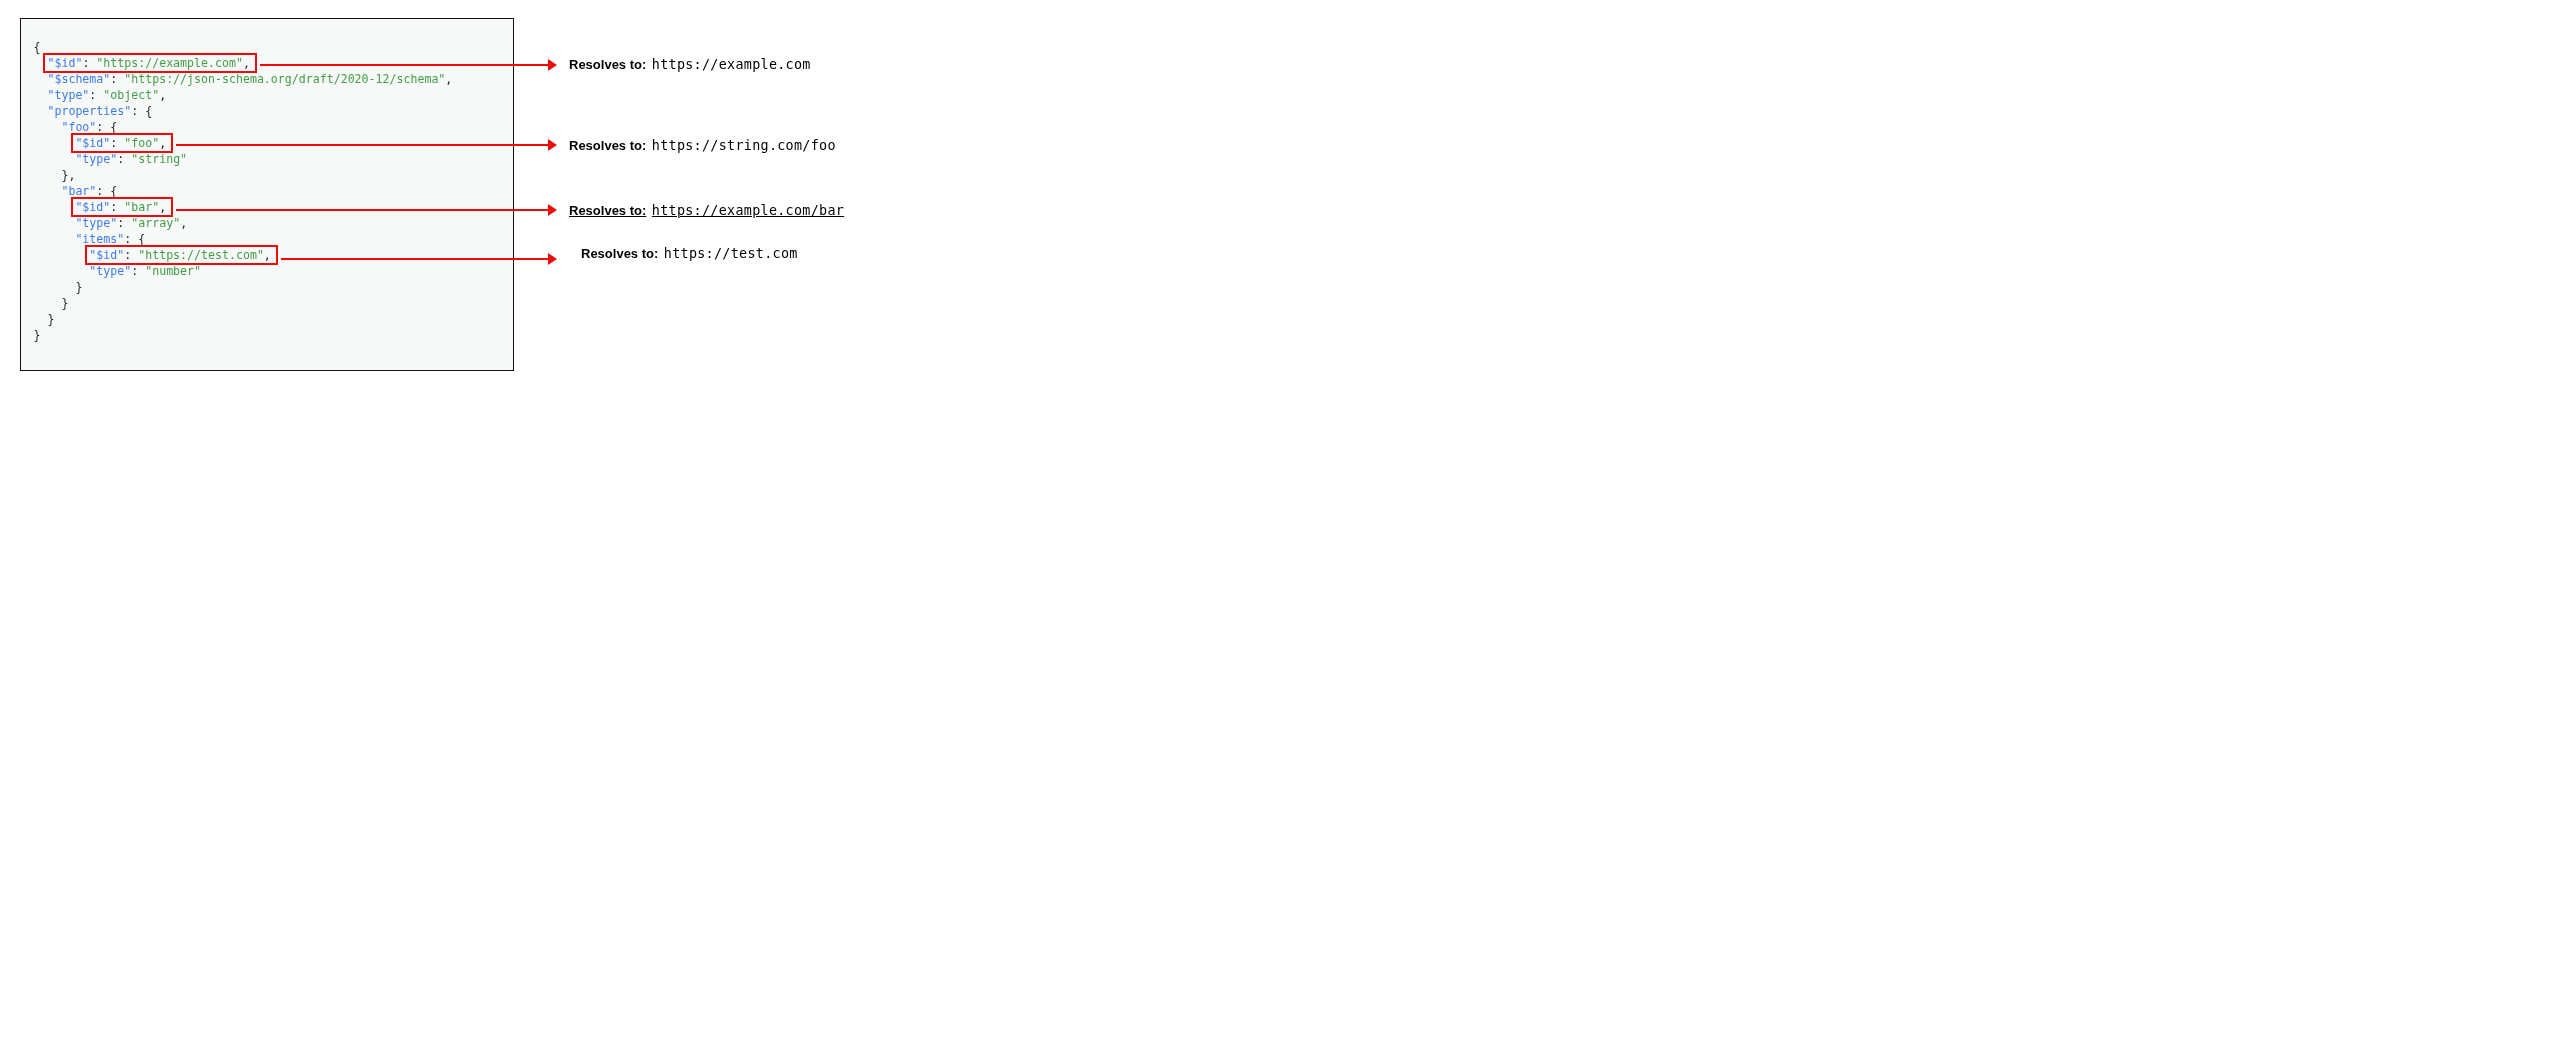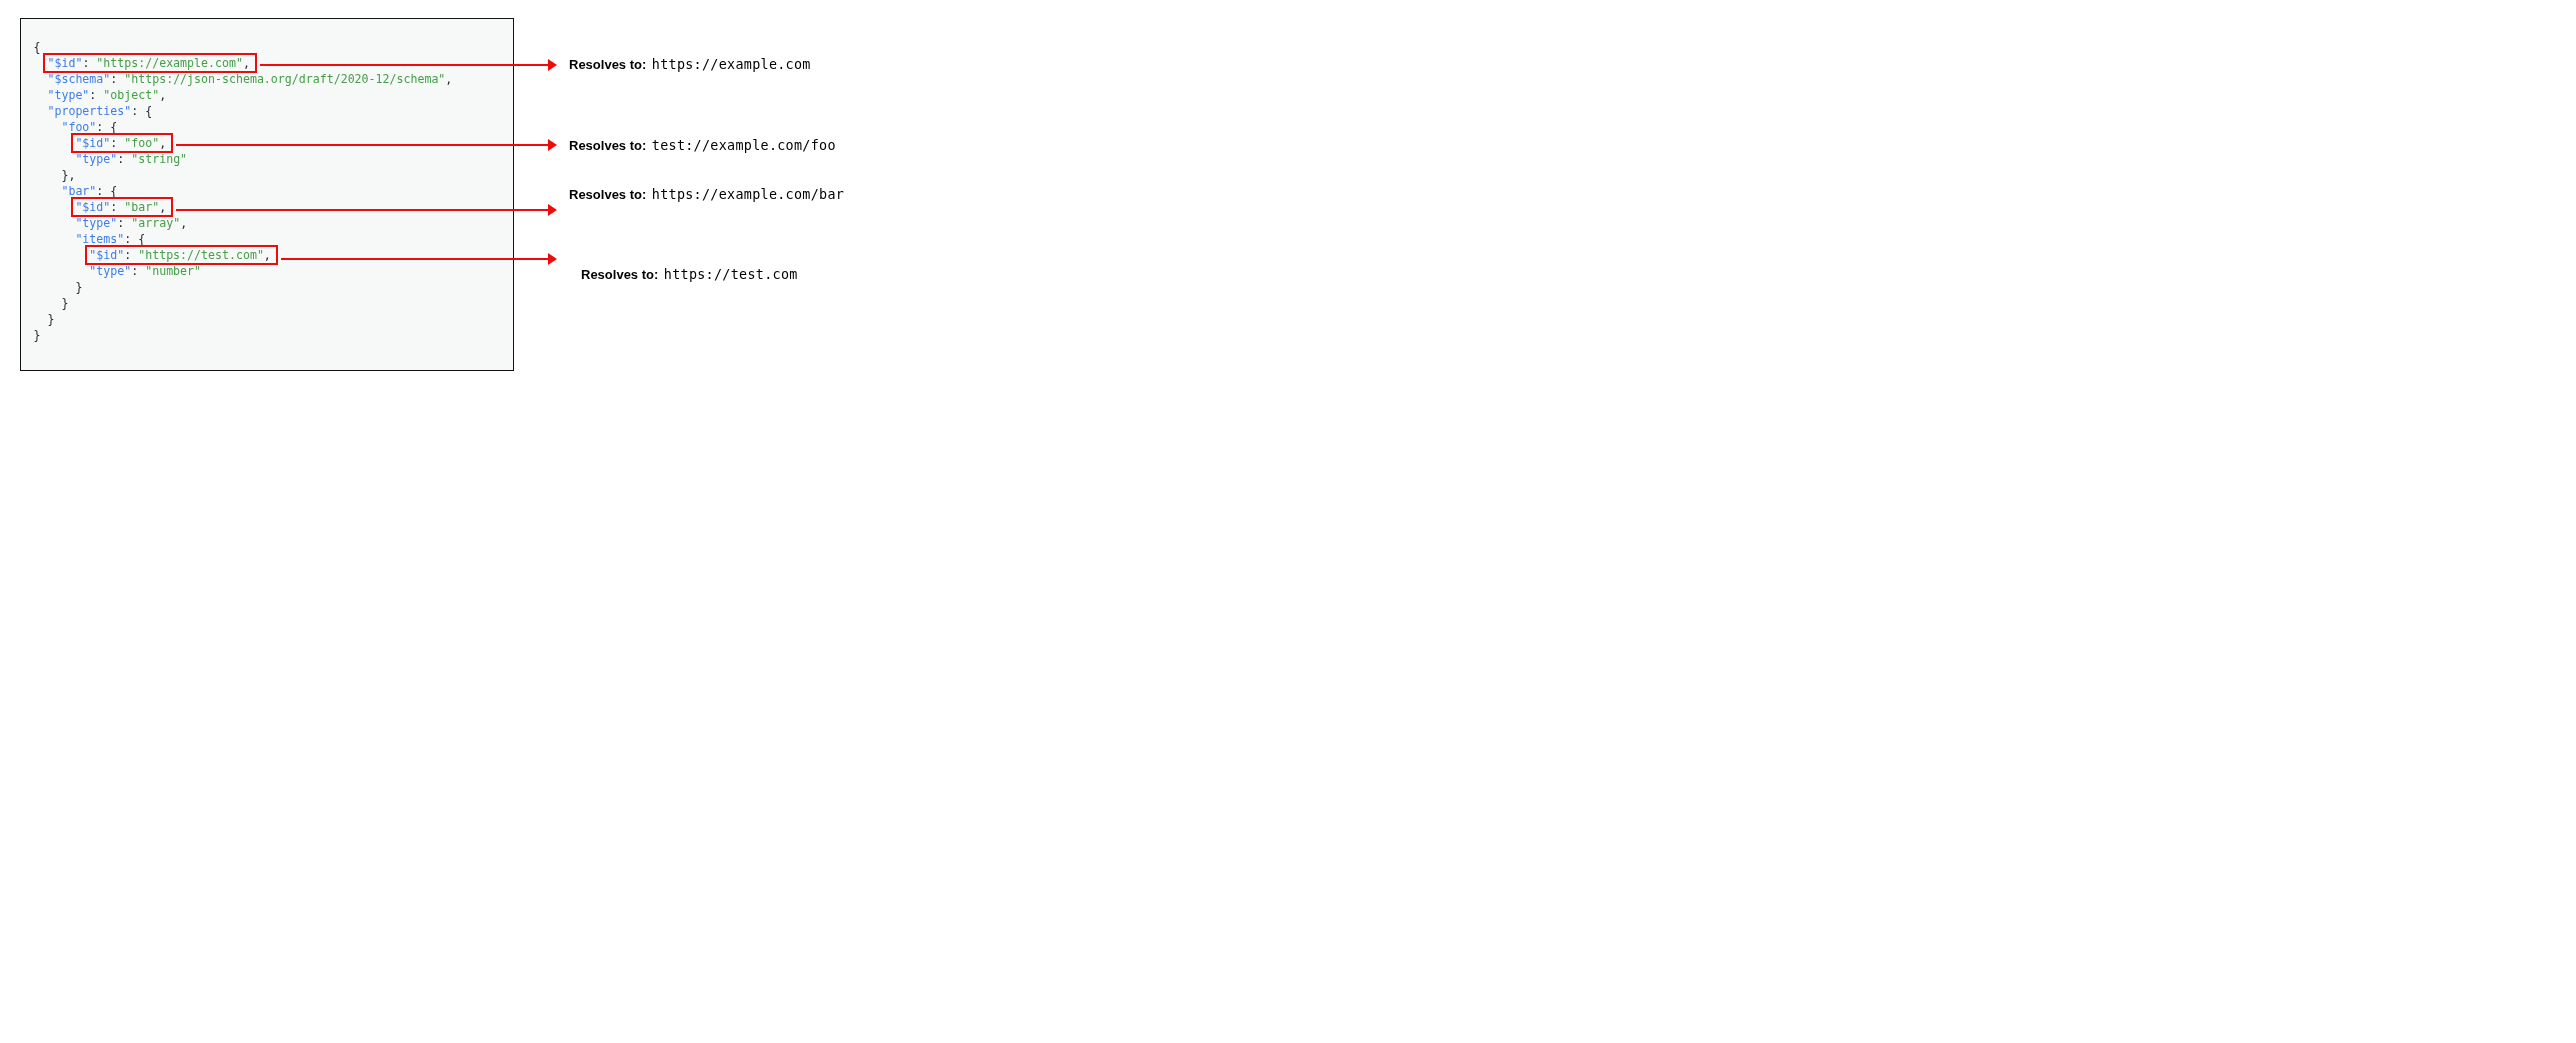--- a/index.html
+++ b/index.html
@@ -60,22 +60,22 @@
   .arrow-4{top:253px;left:281px;width:276px;}
   .ann{
     position:absolute;
     left:569px;
     height:21px;line-height:21px;
     white-space:nowrap;
     color:#000000;
   }
   .ann-1{top:54px;}
   .ann-2{top:135px;}
-  .ann-3{top:184px;}
-  .ann-4{top:264px;padding-left:12px;}
+  .ann-3{top:200px;text-decoration:underline;}
+  .ann-4{top:243px;padding-left:12px;}
   .ann-label{
     font-family:"Liberation Sans",sans-serif;
     font-weight:bold;
     font-size:13px;
     margin-right:5.5px;
     margin-top:44px;
   }
   .ann-url{
     font-family:"DejaVu Sans Mono","Liberation Mono",monospace;
     font-size:13.4px;
@@ -93,21 +93,21 @@
 
   <div class="arrow arrow-1"></div>
   <div class="arrow arrow-2"></div>
   <div class="arrow arrow-3"></div>
   <div class="arrow arrow-4"></div>
 
   <div class="ann ann-1">
     <span class="ann-label">Resolves to:</span><span class="ann-url">https://example.com</span>
   </div>
   <div class="ann ann-2">
-    <span class="ann-label">Resolves to:</span><span class="ann-url">test://example.com/foo</span>
+    <span class="ann-label">Resolves to:</span><span class="ann-url">https://string.com/foo</span>
   </div>
   <div class="ann ann-3">
     <span class="ann-label">Resolves to:</span><span class="ann-url">https://example.com/bar</span>
   </div>
   <div class="ann ann-4">
     <span class="ann-label">Resolves to:</span><span class="ann-url">https://test.com</span>
   </div>
 
 </div>
 

